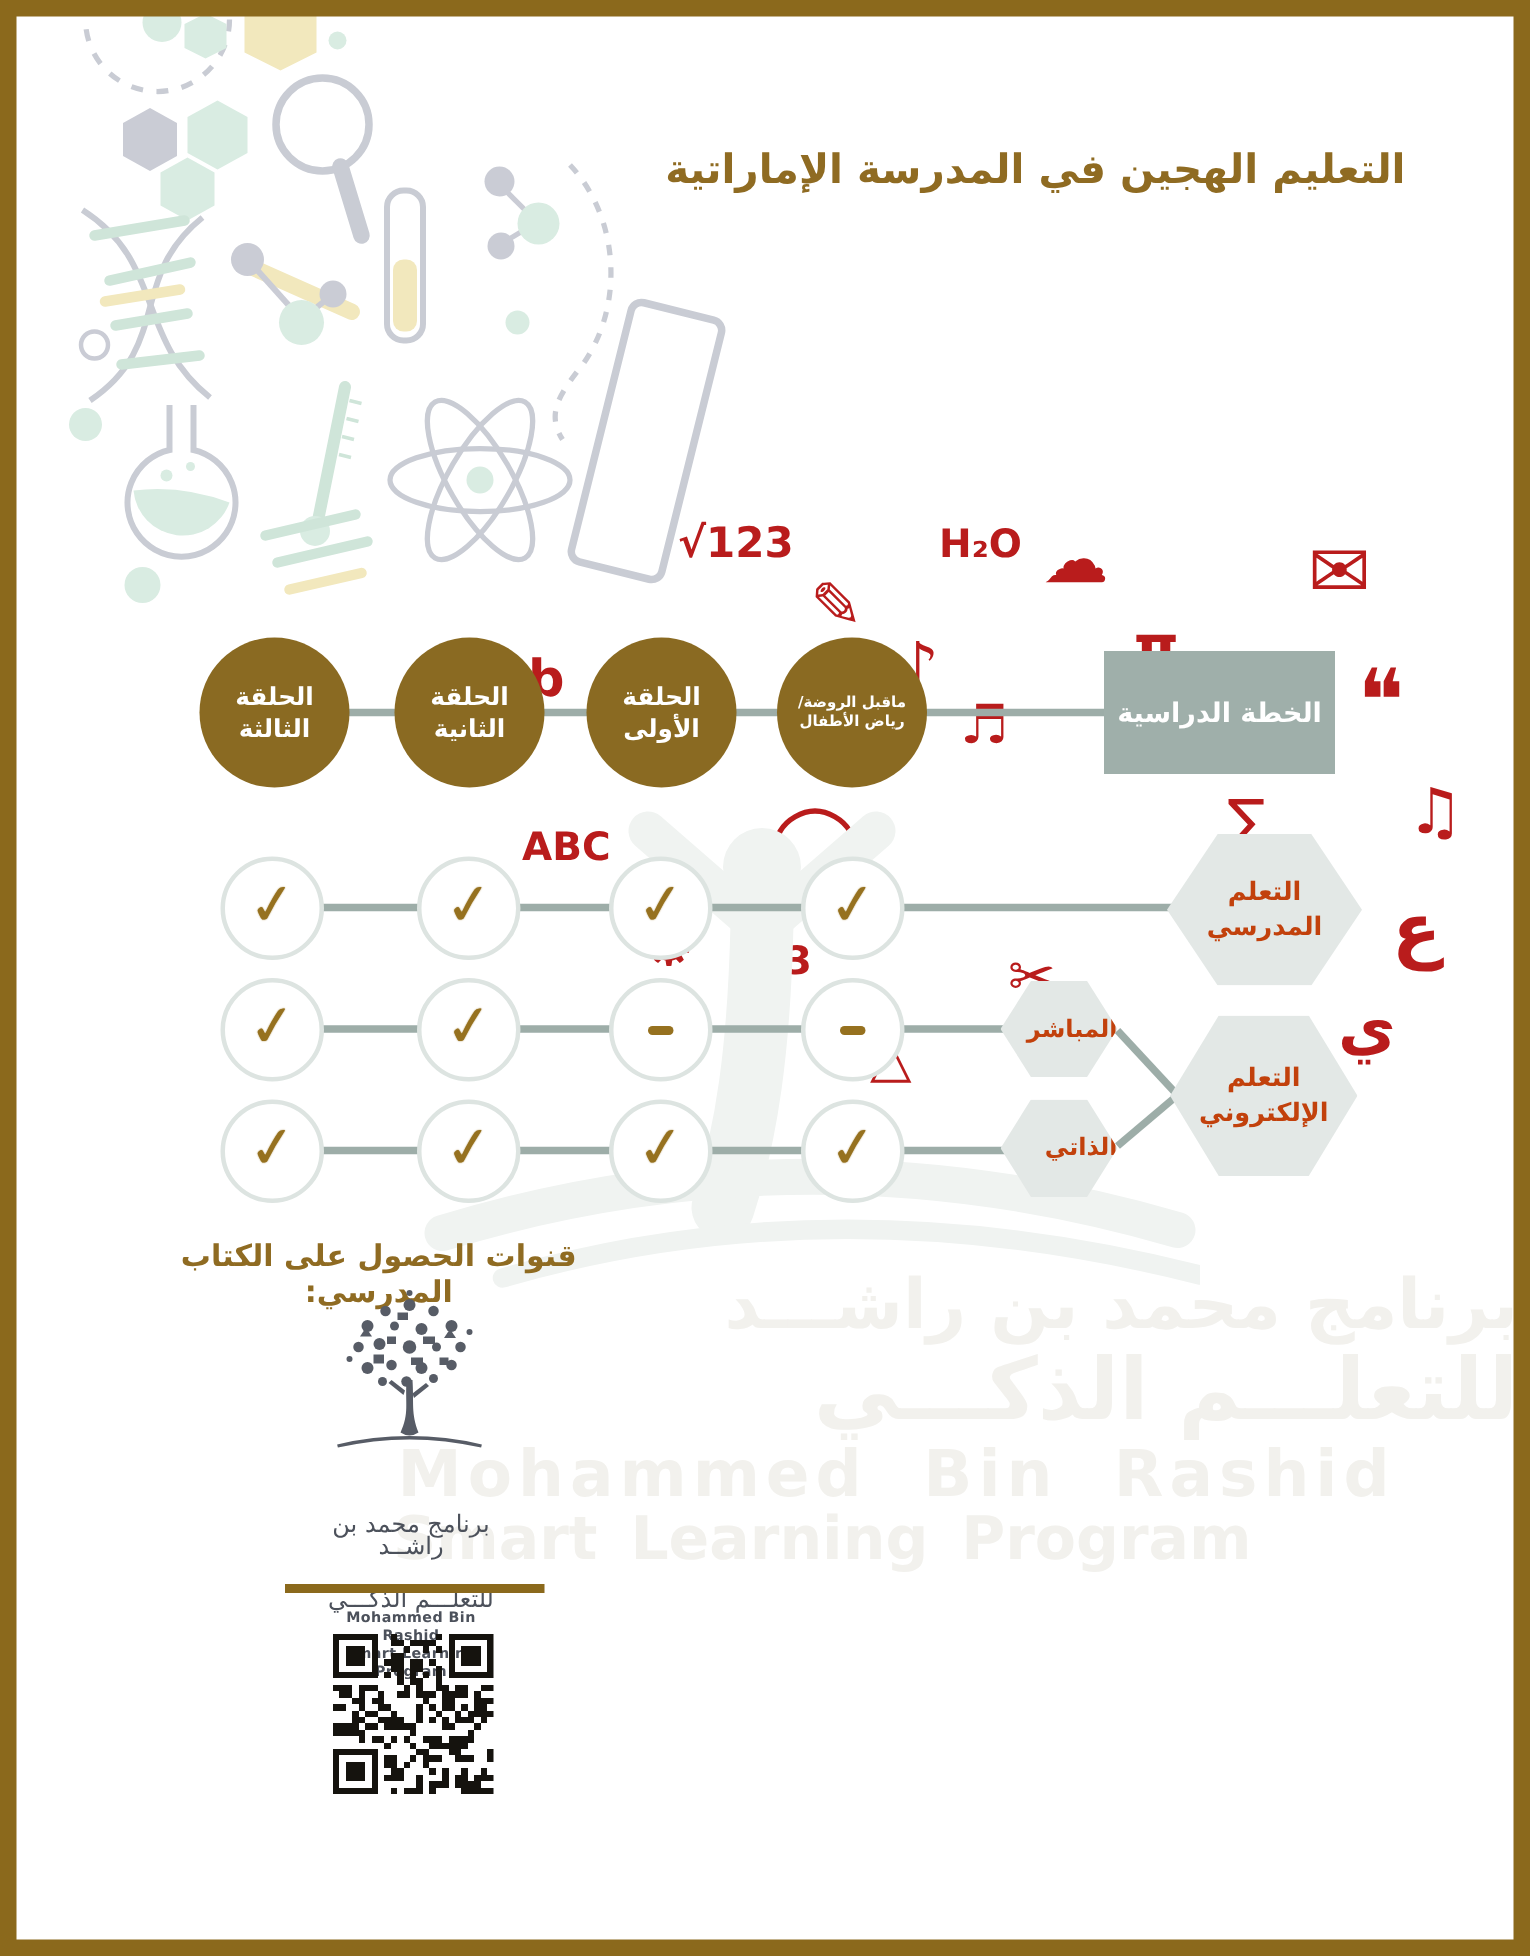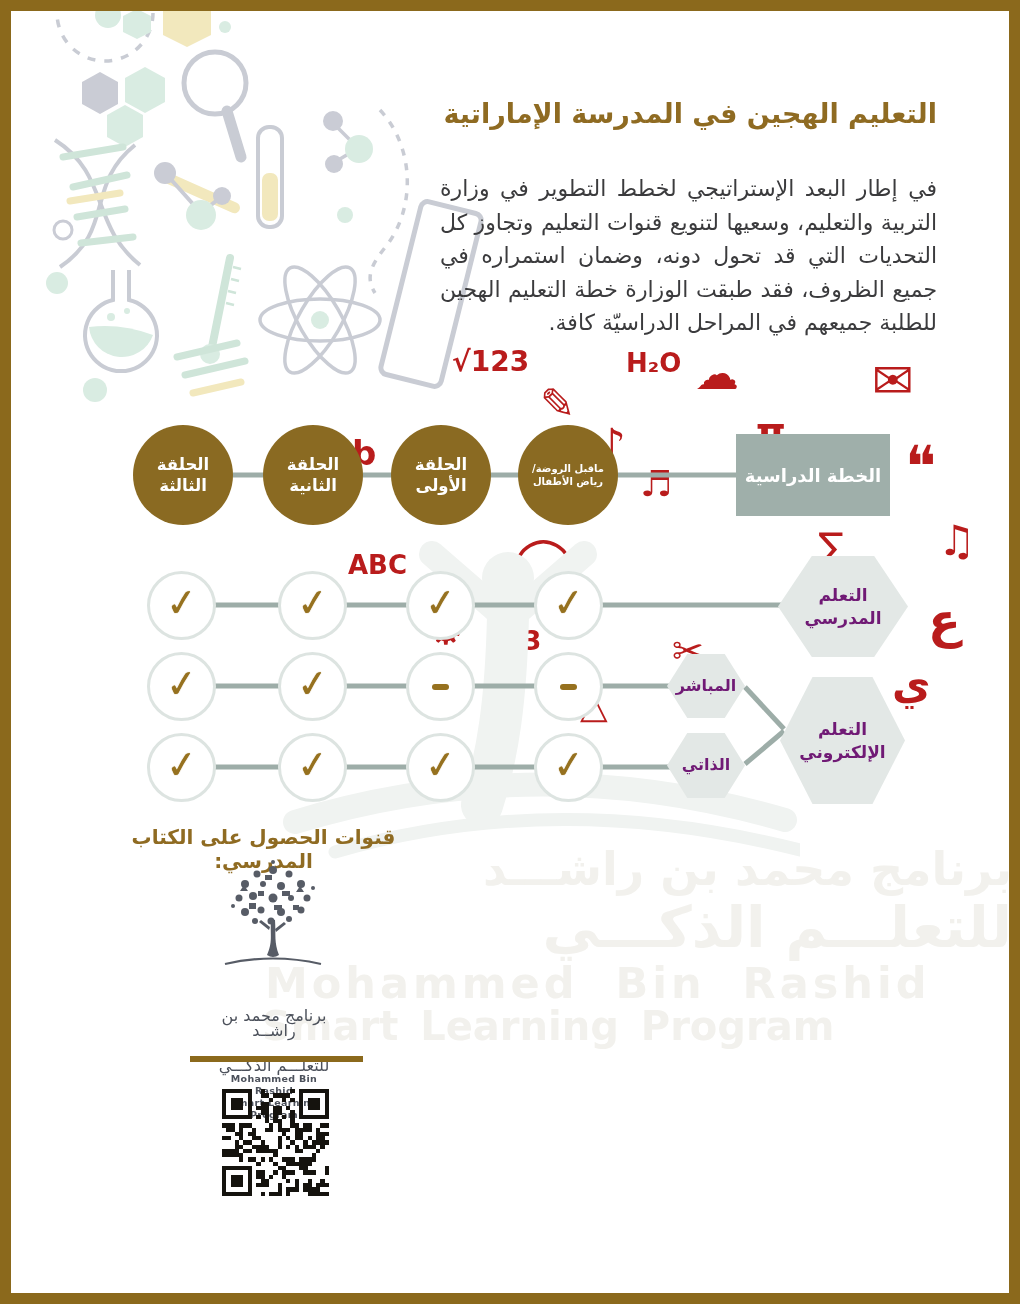--- a/index.html
+++ b/index.html
@@ -31,26 +31,26 @@
             justify-content:center;direction:rtl;z-index:3;}
 
   
   .mcell{position:absolute;width:69px;height:69px;border-radius:50%;background:#fff;
          border:3px solid #dde4e1;box-sizing:border-box;display:flex;align-items:center;
          justify-content:center;z-index:3;}
   .chk{color:#96711f;font-size:38px;font-weight:bold;transform:rotate(-6deg) translateY(-3px);
        text-shadow:0 0 1px #96711f;}
   .dashbar{width:17px;height:6px;background:#96711f;border-radius:3px;}
   .hex{position:absolute;clip-path:polygon(26% 0,74% 0,100% 50%,74% 100%,26% 100%,0 50%);
-       background:#e3e8e6;display:flex;align-items:center;justify-content:center;text-align:center;
-       font-weight:bold;color:#701a75;z-index:3;direction:rtl;line-height:1.3;}
+       background:#e3e8e6;display:flex;align-items:center;text-align:center;
+       font-weight:bold;color:#c2410c;z-index:3;direction:rtl;line-height:1.3;}
 
   
   .channels-heading{position:absolute;left:120px;top:825px;width:265px;text-align:center;
-                    direction:rtl;color:#8f6b22;font-size:20px;font-weight:bold;z-index:3;margin-left:11px;}
+                    direction:rtl;color:#8f6b22;font-size:20px;font-weight:bold;z-index:3;}
   .logo-tree{position:absolute;left:212px;top:858px;z-index:3;}
   .logo-text{position:absolute;left:218px;top:988px;width:112px;text-align:center;z-index:3;
              color:#4c515b;}
   .logo-text .ar{direction:rtl;font-size:16px;font-weight:normal;line-height:15px;margin-top:20px;}
   .logo-text .en{font-size:9.5px;font-weight:bold;line-height:12px;letter-spacing:.3px;}
   .units-label{position:absolute;left:126px;top:1020px;width:175px;text-align:center;direction:rtl;
                color:#2c3038;font-size:19px;font-weight:bold;z-index:3;}
   .divider{position:absolute;left:190px;top:1056px;width:173px;height:6px;background:#8b691c;z-index:3;}
   .qr{position:absolute;left:222px;top:1089px;width:107px;height:107px;z-index:3;}
 </style>
@@ -182,21 +182,20 @@
       <path d="M55 332 Q275 268 520 330" stroke-width="13"></path>
     </g>
   </svg>
 
   <div class="wm ar" style="top:842px;right:8px;font-size:46px;">برنامج محمد بن راشـــد</div>
   <div class="wm ar" style="top:894px;right:8px;font-size:57px;">للتعلـــم الذكـــي</div>
   <div class="wm" style="top:958px;left:265px;font-size:43px;letter-spacing:4px;word-spacing:18px;">Mohammed Bin Rashid</div>
   <div class="wm" style="top:1003px;left:262px;font-size:40px;word-spacing:8px;">Smart Learning Program</div>
 
   <h1 class="title">التعليم الهجين في المدرسة الإماراتية</h1>
-  <p class="intro">في إطار البعد الإستراتيجي لخطط التطوير في وزارة التربية والتعليم، وسعيها لتنويع قنوات التعليم وتجاوز كل التحديات التي قد تحول دونه، وضمان استمراره في جميع الظروف، فقد طبقت الوزارة خطة التعليم الهجين للطلبة جميعهم في المراحل الدراسيّة كافة.</p>
 
   <svg class="lines-svg" width="1020" height="1304" viewBox="0 0 1020 1304">
     <g stroke="#9dada8" stroke-width="5" fill="none">
       <line x1="183" y1="475" x2="800" y2="475"></line>
       <line x1="181" y1="605" x2="830" y2="605"></line>
       <line x1="181" y1="686" x2="700" y2="686"></line>
       <line x1="181" y1="767" x2="700" y2="767"></line>
       <path d="M745 687 L784 729"></path>
       <path d="M745 764 L784 731"></path>
     </g>
@@ -258,21 +257,21 @@
 
   <div class="hex" style="left:778px;top:556px;width:102px;height:101px;font-size:17px;padding:0 14px;">
     <span>التعلم المدرسي</span>
     </div>
   <div class="hex" style="left:667px;top:654px;width:78px;height:64px;font-size:16px;">
     <span>المباشر</span>
     </div>
   <div class="hex" style="left:667px;top:733px;width:78px;height:65px;font-size:16px;">
     <span>الذاتي</span>
     </div>
-  <div class="hex" style="left:780px;top:677px;width:101px;height:107px;font-size:17px;padding:10px 12px;">
+  <div class="hex" style="left:780px;top:677px;width:101px;height:107px;font-size:17px;padding:0 12px;">
     <span>التعلم الإلكتروني</span>
     </div>
 
   <div class="channels-heading">قنوات الحصول على الكتاب المدرسي:</div>
 
   <svg class="logo-tree" width="122" height="128" viewBox="0 0 122 128">
     <g fill="#575c66">
       <circle cx="61" cy="12" r="4"></circle>
         <circle cx="45" cy="16" r="3.5"></circle>
         <circle cx="77" cy="16" r="3.5"></circle>

